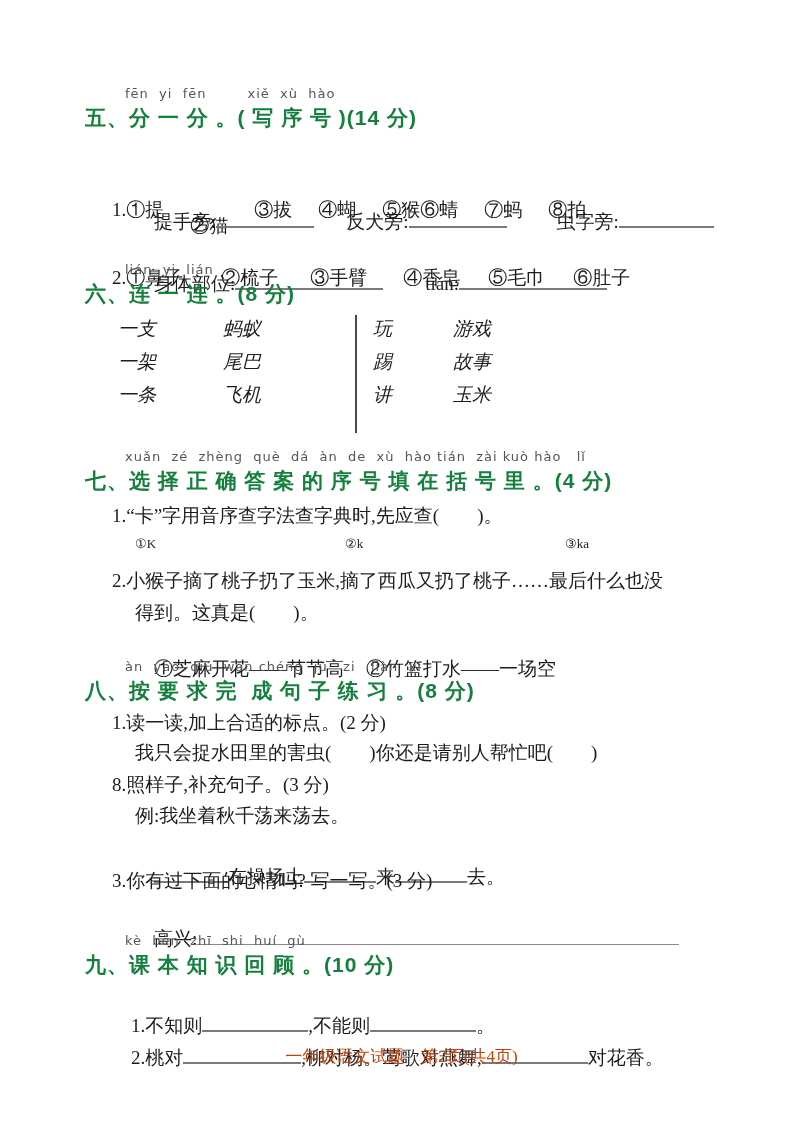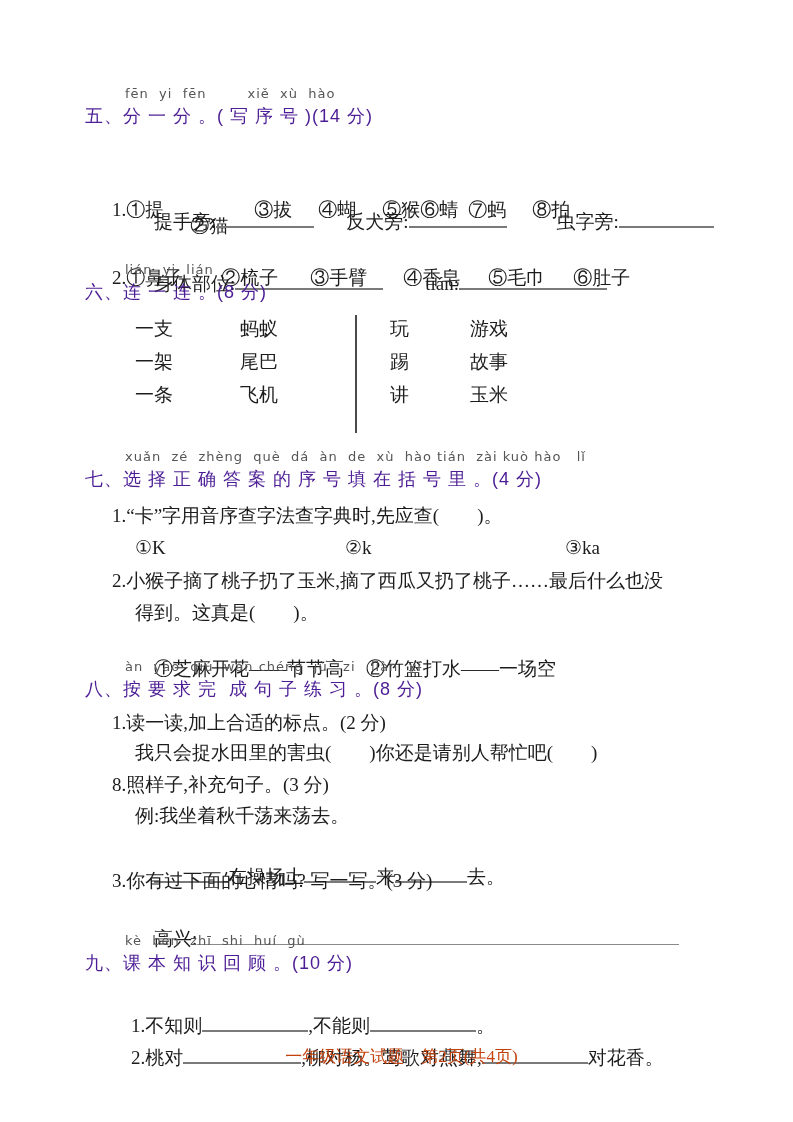--- a/index.html
+++ b/index.html
@@ -16,23 +16,23 @@
     position: absolute;
     font-family: "DejaVu Sans", sans-serif;
     font-size: 13px;
     color: #555;
     white-space: pre;
     letter-spacing: 1px;
   }
   .sec-title {
     position: absolute;
     font-family: "Liberation Sans", "DejaVu Sans", sans-serif;
-    font-weight: normal;
-    font-size: 18px;
-    color: #4c1d95;
+    font-weight: bold;
+    font-size: 21px;
+    color: #15803d;
     white-space: pre;
     letter-spacing: 1px;
   }
   .line {
     position: absolute;
     font-size: 19px;
     white-space: pre;
     line-height: 26px;
   }
   .blank {
@@ -46,21 +46,21 @@
   .mrow { display: flex; line-height: 33px; font-size: 19px; }
   .mc1 { width: 105px; }
   .mc2 { width: 150px; }
   .mc3 { width: 80px; }
   .vdivider {
     position: absolute;
     width: 1.5px;
     background: #4a4a4a;
   }
   .optrow { position: absolute; width: 600px; height: 26px; }
-  .optrow span { position: absolute; font-size: 19px; white-space: pre; }
+  .optrow span { position: absolute; font-size: 13px; white-space: pre; }
   .footer {
     position: absolute;
     left: 5px; width: 100%;
     text-align: center;
     font-size: 17px;
     color: #c2410c;
   }
 </style>
 </head>
 <body>
@@ -71,21 +71,21 @@
   <div class="sec-title" style="left:85px; top:104px;">五、分 一 分 。( 写 序 号 )(14 分)</div>
 
   <div class="line" style="left:112px; top:145px;">
     <span class="items">
       <span>1.</span>
       <span style="margin-right:26px;">①提</span>
       <span style="margin-right:26px;margin-top:16px;">②猫</span>
       <span style="margin-right:26px;">③拔</span>
       <span style="margin-right:26px;">④蝴</span>
       <span style="">⑤猴</span>
-      <span style="margin-right:10px;">⑥蜻</span>
+      <span style="margin-right:26px;">⑥蜻</span>
       <span style="margin-right:26px;">⑦蚂</span>
       <span>⑧拍</span>
     </span>
   </div>
 
   <div class="line" style="left:135px; top:180px;">
     <span>提手旁:</span><span class="blank" style="width:98px;"></span><span style="display:inline-block;width:32px;"></span><span>反犬旁:</span><span class="blank" style="width:98px;"></span><span style="display:inline-block;width:50px;"></span><span>虫字旁:</span><span class="blank" style="width:95px;"></span>
   </div>
 
   <div class="line" style="left:112px; top:213px;">
@@ -100,21 +100,21 @@
     </span>
   </div>
 
   <div class="line" style="left:135px; top:242px;">
     <span>身体部位:</span><span class="blank" style="width:148px;"></span><span style="display:inline-block;width:42px;"></span><span>tián:</span><span class="blank" style="width:148px;"></span>
   </div>
 
   <div class="pinyin" style="left:125px; top:262px;">lián  yi  lián</div>
   <div class="sec-title" style="left:85px; top:280px;">六、连 一 连 。(8 分)</div>
 
-  <div style="position:absolute; left:135px; top:312px;">
+  <div style="position:absolute; left:118px; top:312px;font-style:italic;">
     <div class="mrow">
       <span class="mc1">一支</span>
       <span class="mc2">蚂蚁</span>
       <span class="mc3">玩</span>
       <span>游戏</span>
     </div>
     <div class="mrow">
       <span class="mc1">一架</span>
       <span class="mc2">尾巴</span>
       <span class="mc3">踢</span>

